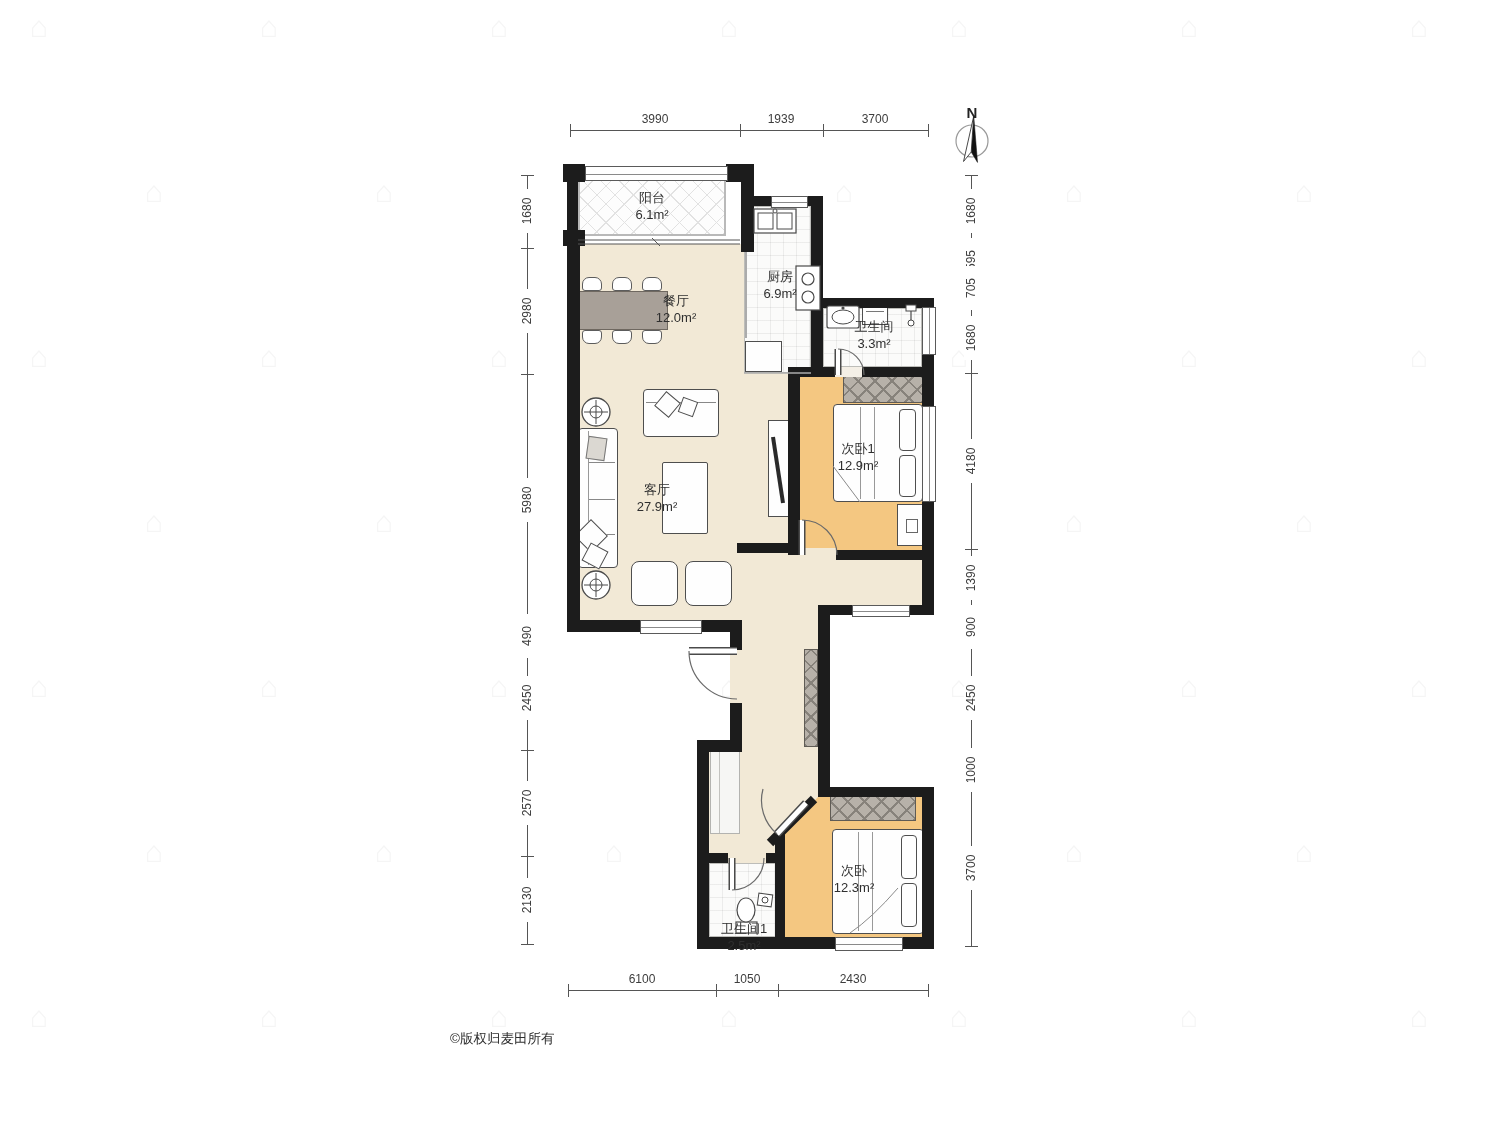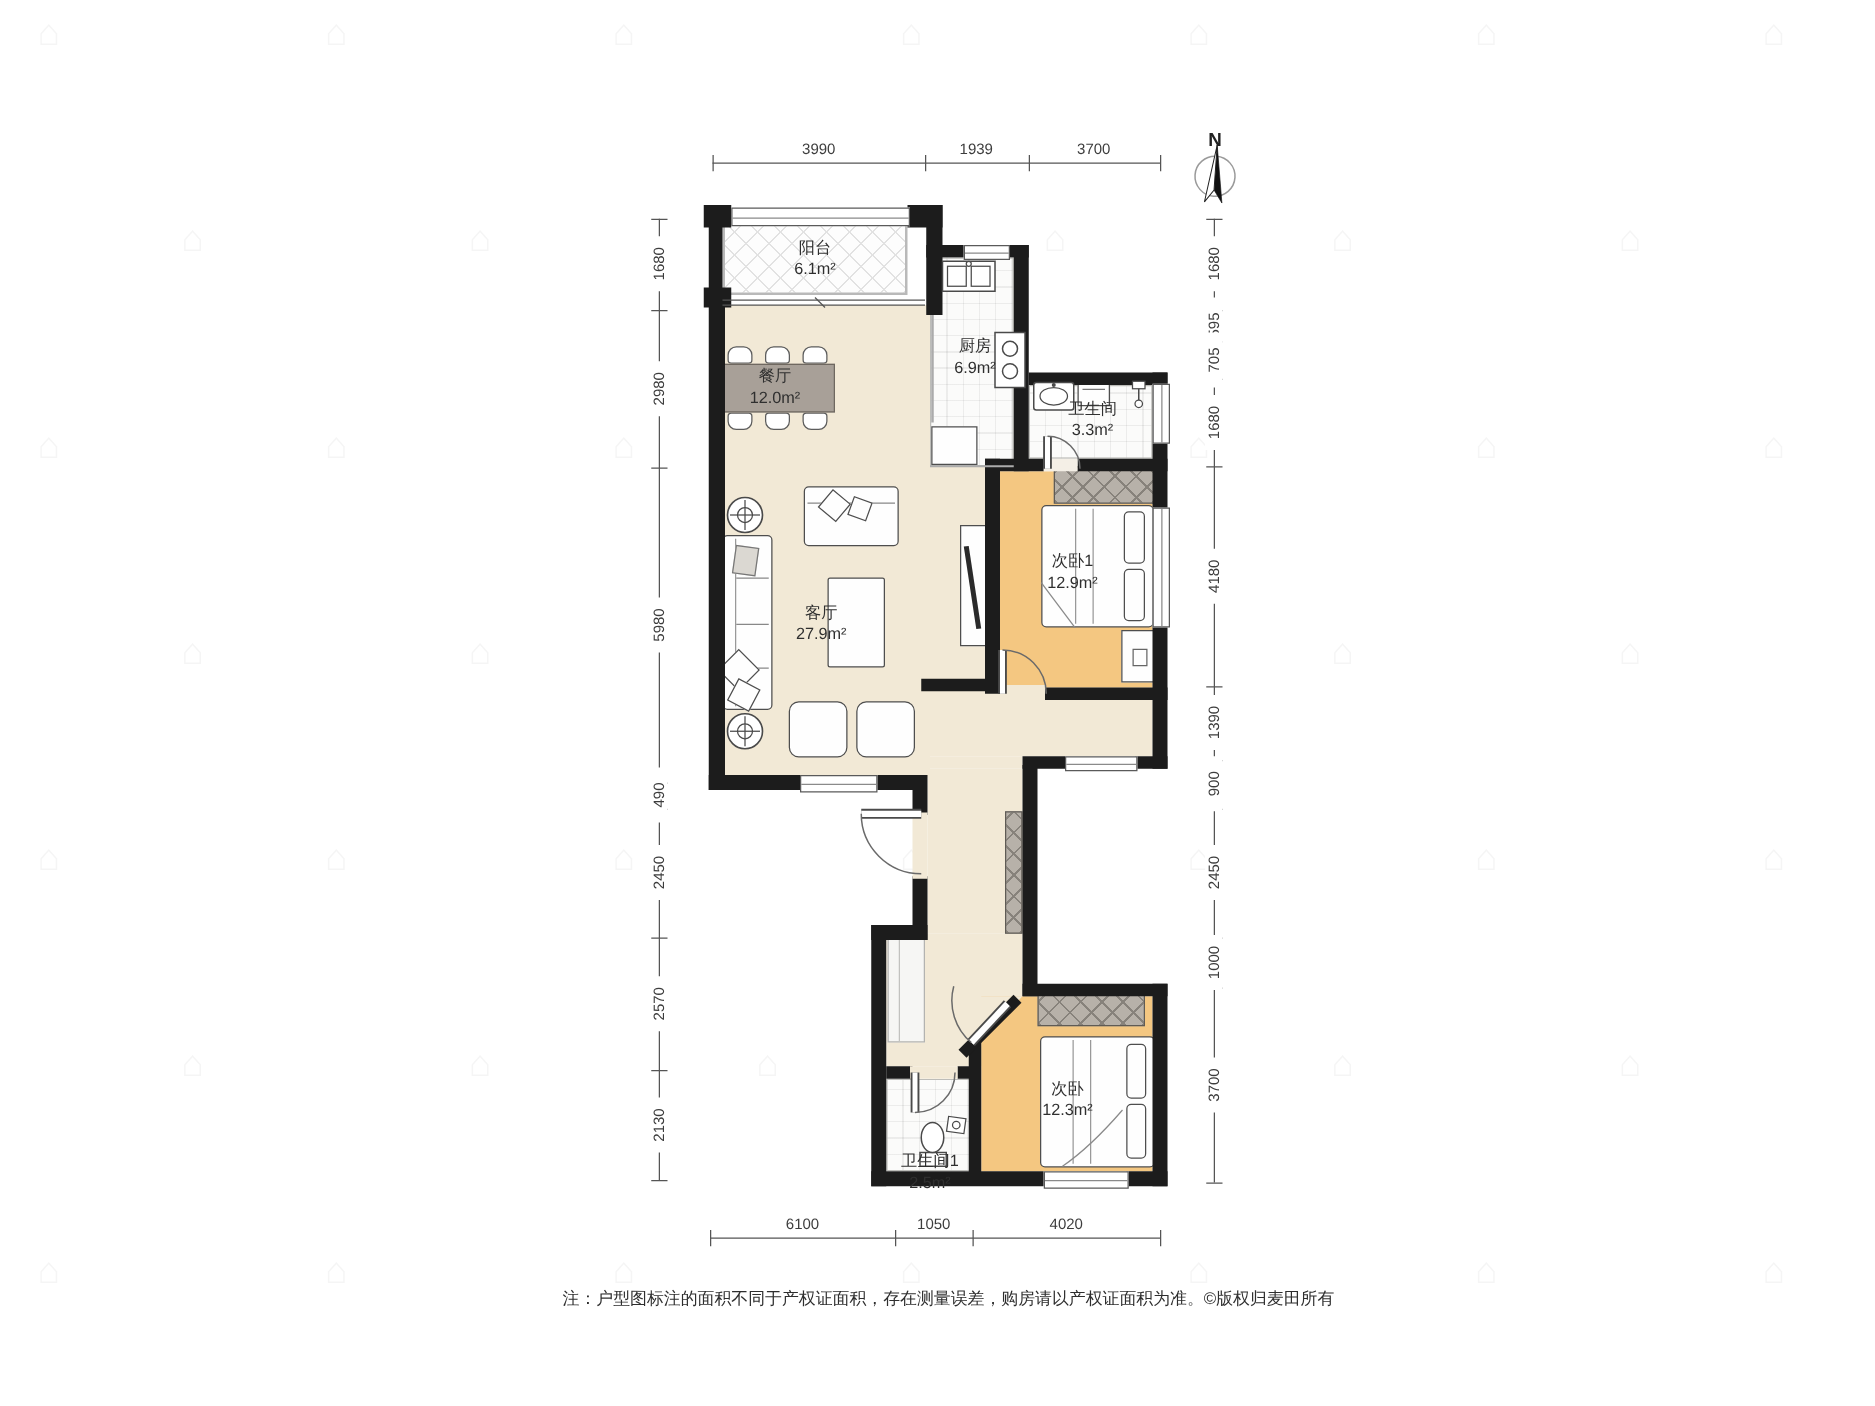--- a/index.html
+++ b/index.html
@@ -294,21 +294,21 @@
     <div class="a">6.1m²</div>
   </div>
   <div class="abs room-label" style="left:725px;top:268px;">
     <div>厨房</div>
     <div class="a">6.9m²</div>
   </div>
   <div class="abs room-label" style="left:819px;top:318px;">
     <div>卫生间</div>
     <div class="a">3.3m²</div>
   </div>
-  <div class="abs room-label" style="left:565px;top:292px;">
+  <div class="abs room-label" style="left:621px;top:292px;">
     <div>餐厅</div>
     <div class="a">12.0m²</div>
   </div>
   <div class="abs room-label" style="left:602px;top:481px;">
     <div>客厅</div>
     <div class="a">27.9m²</div>
   </div>
   <div class="abs room-label" style="left:803px;top:440px;">
     <div>次卧1</div>
     <div class="a">12.9m²</div>
@@ -326,21 +326,21 @@
   <div class="abs dimline" style="left:568px;top:990px;width:360px;height:1px;"></div>
   <div class="abs dimline" style="left:527px;top:175px;width:1px;height:769px;"></div>
   <div class="abs dimline" style="left:971px;top:175px;width:1px;height:771px;"></div>
 
   <div class="abs dim" style="left:630px;top:112px;">3990</div>
   <div class="abs dim" style="left:756px;top:112px;">1939</div>
   <div class="abs dim" style="left:850px;top:112px;">3700</div>
 
   <div class="abs dim" style="left:617px;top:972px;">6100</div>
   <div class="abs dim" style="left:722px;top:972px;">1050</div>
-  <div class="abs dim" style="left:828px;top:972px;">4020</div>
+  <div class="abs dim" style="left:828px;top:972px;">2430</div>
 
   <div class="abs dim dimV" style="left:505px;top:204px;">1680</div>
   <div class="abs dim dimV" style="left:505px;top:304px;">2980</div>
   <div class="abs dim dimV" style="left:505px;top:493px;">5980</div>
   <div class="abs dim dimV" style="left:505px;top:629px;">490</div>
   <div class="abs dim dimV" style="left:505px;top:691px;">2450</div>
   <div class="abs dim dimV" style="left:505px;top:796px;">2570</div>
   <div class="abs dim dimV" style="left:505px;top:893px;">2130</div>
 
   <div class="abs dim dimV" style="left:949px;top:204px;">1680</div>
@@ -350,21 +350,20 @@
   <div class="abs dim dimV" style="left:949px;top:454px;">4180</div>
   <div class="abs dim dimV" style="left:949px;top:571px;">1390</div>
   <div class="abs dim dimV" style="left:949px;top:620px;">900</div>
   <div class="abs dim dimV" style="left:949px;top:691px;">2450</div>
   <div class="abs dim dimV" style="left:949px;top:763px;">1000</div>
   <div class="abs dim dimV" style="left:949px;top:861px;">3700</div>
 
   <div class="abs north-n" style="left:957px;top:104px;">N</div>
 
   <div class="abs note" style="left:450px;top:1030px;width:610px;display:flex;justify-content:space-between;">
-    <span>注：户型图标注的面积不同于产权证面积，存在测量误差，购房请以产权证面积为准。</span>
     <span>©版权归麦田所有</span>
   </div>
 
 <div class="abs tick" style="left: 570px; top: 124px; width: 1px; height: 13px;"></div>
     <div class="abs tick" style="left: 740px; top: 124px; width: 1px; height: 13px;"></div>
     <div class="abs tick" style="left: 823px; top: 124px; width: 1px; height: 13px;"></div>
     <div class="abs tick" style="left: 928px; top: 124px; width: 1px; height: 13px;"></div>
     <div class="abs tick" style="left: 568px; top: 984px; width: 1px; height: 13px;"></div>
     <div class="abs tick" style="left: 716px; top: 984px; width: 1px; height: 13px;"></div>
     <div class="abs tick" style="left: 778px; top: 984px; width: 1px; height: 13px;"></div>

